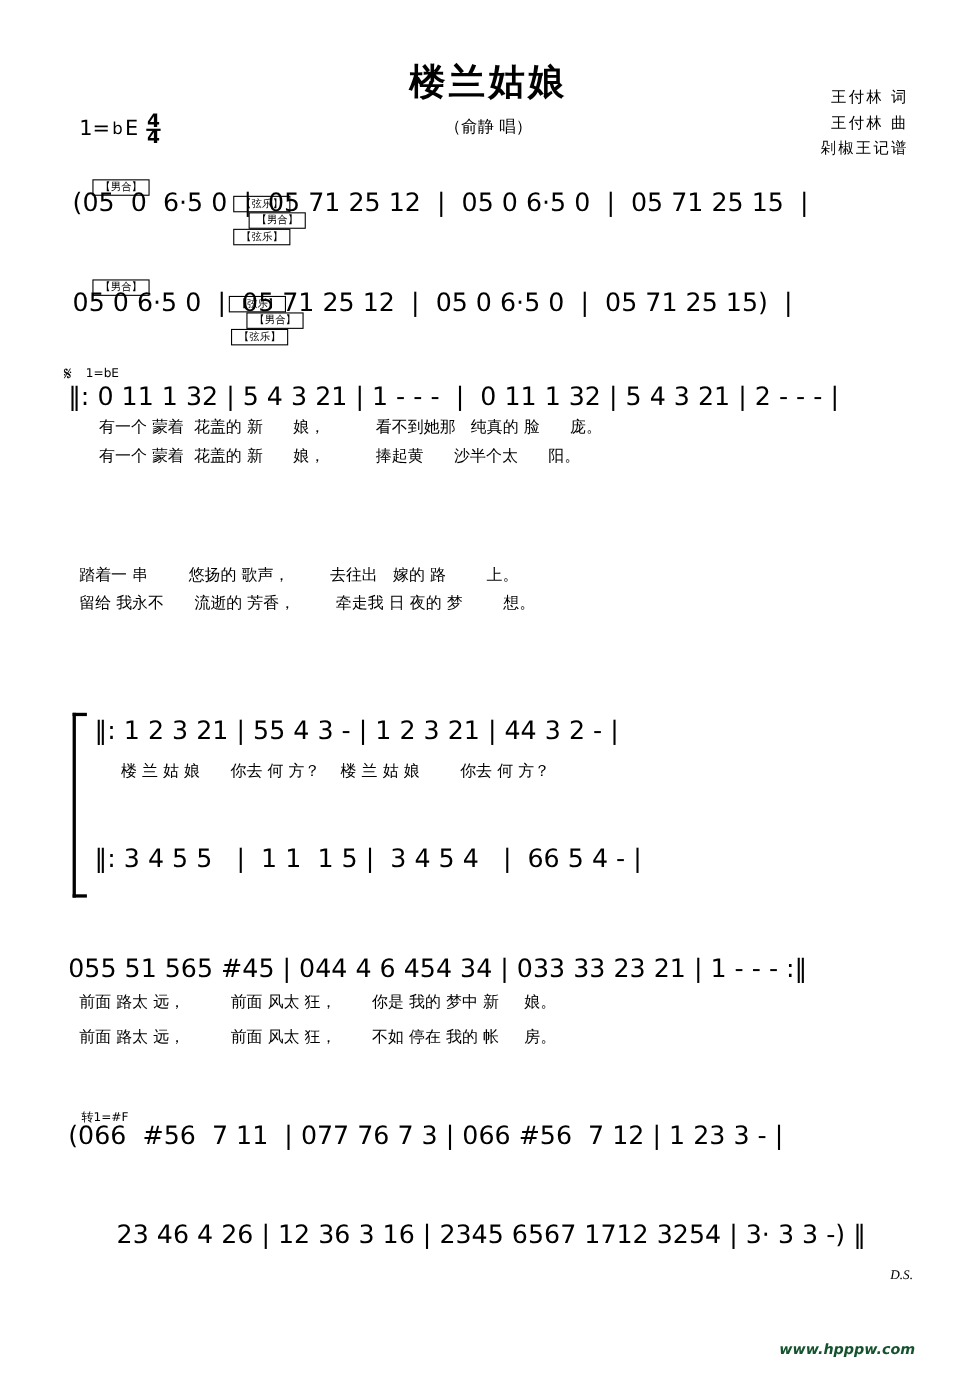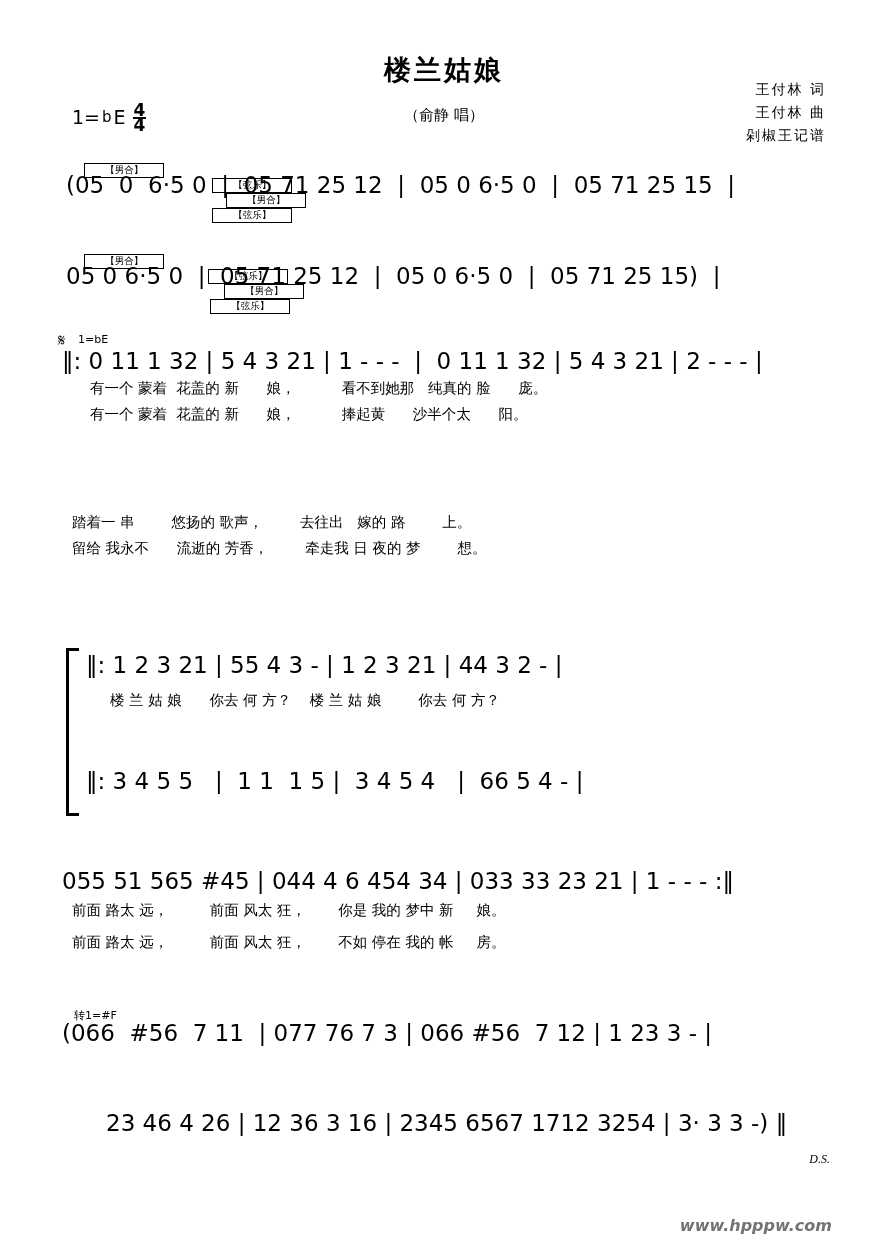--- a/index.html
+++ b/index.html
@@ -10,21 +10,21 @@
     color:#000;
     position:relative;
     overflow:hidden;
   }
   .sheet{position:relative;width:888px;height:1257px;}
 
   
   .title{
     position:absolute;left:0;top:52px;width:888px;
     text-align:center;
-    font-size:27px;font-weight:bold;
+    font-size:33px;font-weight:bold;
     letter-spacing:3px;
     font-family:"DejaVu Sans", sans-serif;
   }
   .singer{
     position:absolute;left:0;top:106px;width:888px;
     text-align:center;font-size:15px;
     font-family:"DejaVu Sans", sans-serif;
   }
   .credits{
     position:absolute;right:62px;top:78px;
@@ -58,39 +58,39 @@
     font-size:14.5px;
     white-space:pre;
   }
   .tagrow{
     font-family:"DejaVu Sans", sans-serif;
     font-size:9.5px;
     white-space:pre;
   }
   .tag{
     border:1px solid #000;
-    padding:0px 20px;
+    padding:0px 6px;
     display:inline-block;
   }
   .small{font-size:11px;font-family:"DejaVu Sans", sans-serif;}
   .ds{font-size:12px;font-style:italic;font-family:"Liberation Serif",serif;}
 
   
   .repeat-bracket{
     position:absolute;
     border-left:3px solid #000;
     border-top:3px solid #000;
     border-bottom:3px solid #000;
   }
 
   .watermark{
     position:absolute;right:56px;bottom:22px;
     font-family:"DejaVu Sans", sans-serif;
-    font-size:16px;font-weight:bold;font-style:italic;
-    color:#737373;
+    font-size:13px;font-weight:bold;font-style:italic;
+    color:#14532d;
     letter-spacing:0px;
   }
   .sign{
     position:absolute;
     font-family:"DejaVu Sans", sans-serif;
     font-size:17px;
   }
 </style>
 </head>
 <body>

